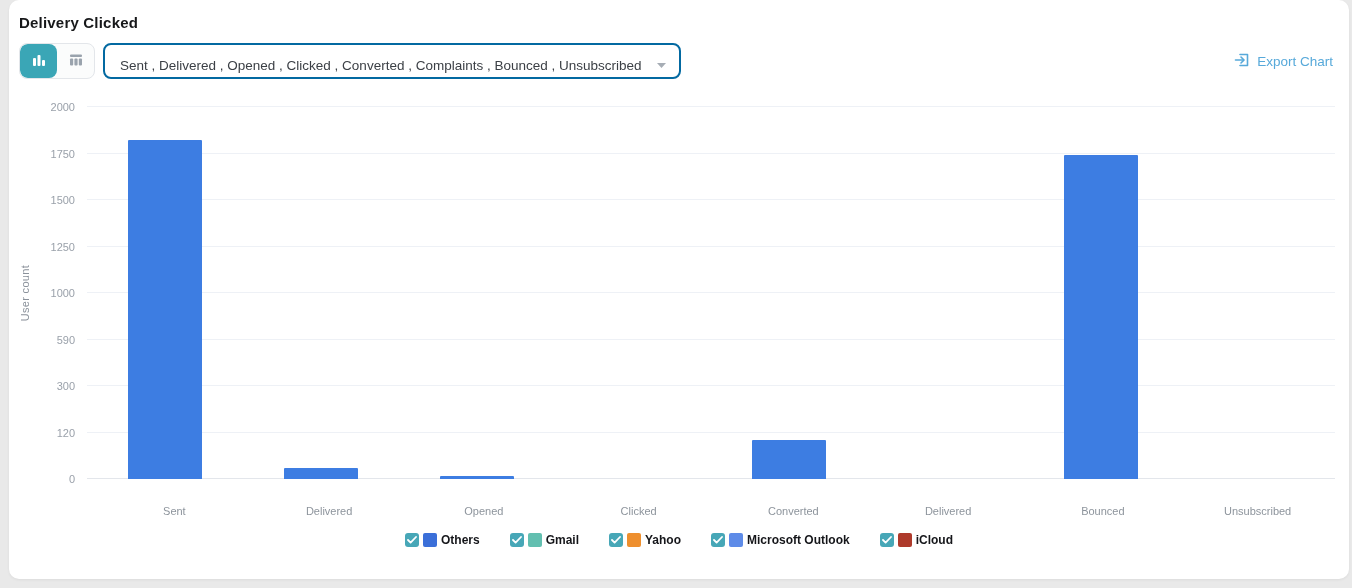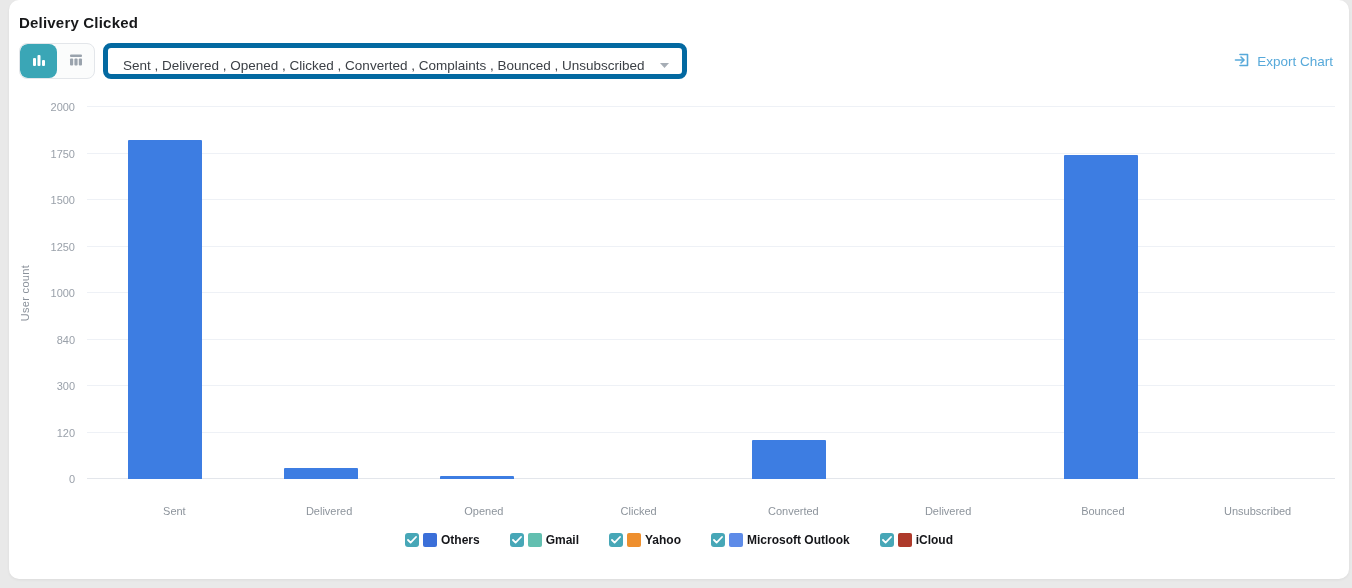--- a/index.html
+++ b/index.html
@@ -49,21 +49,21 @@
     margin: 0;
   }
   .toggle-btn.active {
     background: #3aa6b6;
     border-radius: 8px;
   }
   .dropdown {
     margin-left: 8px;
     height: 36px;
     min-width: 528px;
-    border: 5px solid #0369a1;
+    border: 2px solid #0369a1;
     border-radius: 8px;
     background: #ffffff;
     display: flex;
     align-items: center;
     justify-content: space-between;
     padding: 8px 12px 0 15px;
     cursor: pointer;
   }
   .dropdown-text {
     font-size: 13.5px;
@@ -229,21 +229,21 @@
 
   <div class="chart-section">
     <div class="chart-row">
       <div class="y-axis-title-col">
         <span class="y-axis-title">User count</span>
       </div>
       <div class="y-ticks-col" id="yTicks">
           <span class="y-tick-label" style="bottom: 0%;">0</span>
           <span class="y-tick-label" style="bottom: 12.5%;">120</span>
           <span class="y-tick-label" style="bottom: 25%;">300</span>
-          <span class="y-tick-label" style="bottom: 37.5%;">840</span>
+          <span class="y-tick-label" style="bottom: 37.5%;">590</span>
           <span class="y-tick-label" style="bottom: 50%;">1000</span>
           <span class="y-tick-label" style="bottom: 62.5%;">1250</span>
           <span class="y-tick-label" style="bottom: 75%;">1500</span>
           <span class="y-tick-label" style="bottom: 87.5%;">1750</span>
           <span class="y-tick-label" style="bottom: 100%;">2000</span>
         </div>
       <div class="plot" id="plot">
           <div class="gridline zero" style="bottom: 0%;"></div>
           <div class="gridline" style="bottom: 12.5%;"></div>
           <div class="gridline" style="bottom: 25%;"></div>

